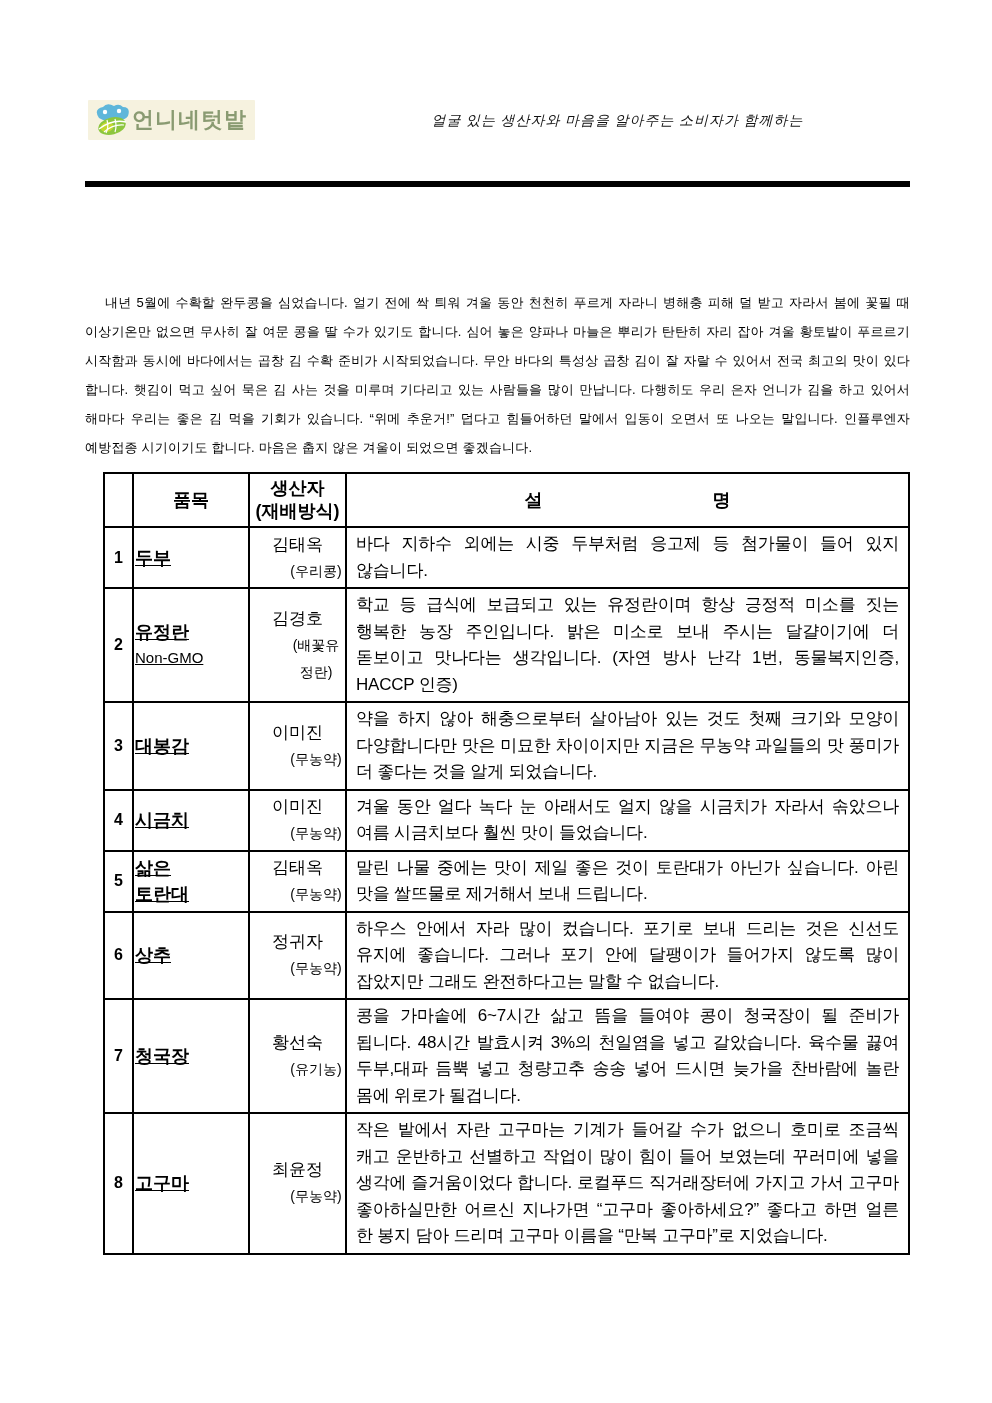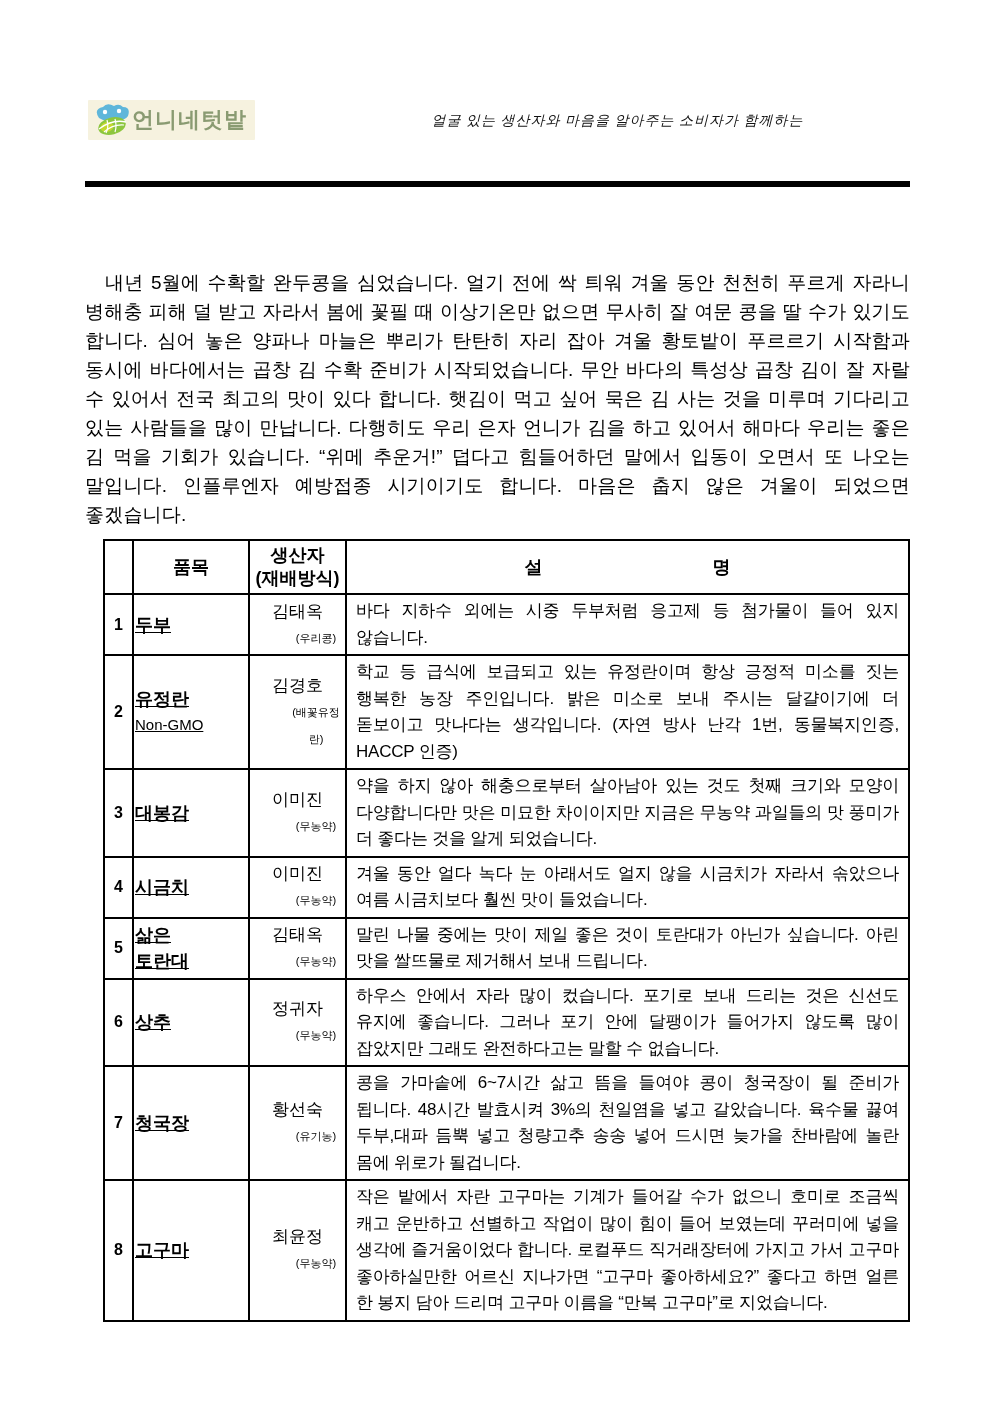--- a/index.html
+++ b/index.html
@@ -44,22 +44,22 @@
     font-family: "Liberation Serif", "DejaVu Serif", serif;
     font-size: 20px; letter-spacing: 1px;
   }
   .header-rule {
     position: absolute; left: 0; right: 0; top: 181px;
     height: 3px; border-top: 5px solid #000; border-bottom: 1px solid #000;
   }
 
   
   .intro {
-    margin-top: 80px; 
-    font-size: 19px; line-height: 29px; text-align: justify;
+    margin-top: 100px; 
+    font-size: 13px; line-height: 29px; text-align: justify;
     text-indent: 20px; letter-spacing: 0.2px; word-break: keep-all;
   }
 
   
   table.items {
     margin: 10px 0 0 18px; width: 805px;
     border-collapse: collapse; table-layout: fixed;
   }
   table.items td, table.items th { border: 2px solid #000; vertical-align: middle; }
   col.c-no { width: 29px; }
@@ -71,21 +71,21 @@
   .h-desc-wrap { display: flex; justify-content: center; gap: 170px; font-size: 18px; font-weight: bold; }
 
   td.no-cell { text-align: center; font-weight: bold; font-size: 16px; }
   td.item-cell {
     text-align: left; font-weight: bold; font-size: 18px;
     white-space: pre-line; line-height: 26px; padding: 1px 1px; text-decoration: underline;
   }
   .item-sub { display: block; font-weight: normal; font-size: 15px; margin-top: 0; }
   .item-sub:empty { display: none; }
   td.prod-cell { text-align: center; font-size: 17px; line-height: 27px; padding: 2px 1px; }
-  .prod-method { display: block; font-size: 11px; padding-left: 37px; }
+  .prod-method { display: block; font-size: 14px; padding-left: 37px; }
   td.desc-cell {
     font-size: 17px; line-height: 26.5px; padding: 3px 9px;
     text-align: justify; word-break: keep-all; letter-spacing: -0.2px; border-radius: 20px;
   }
 </style>
 </head>
 <body>
 
 <div class="page">
   <div class="content">

